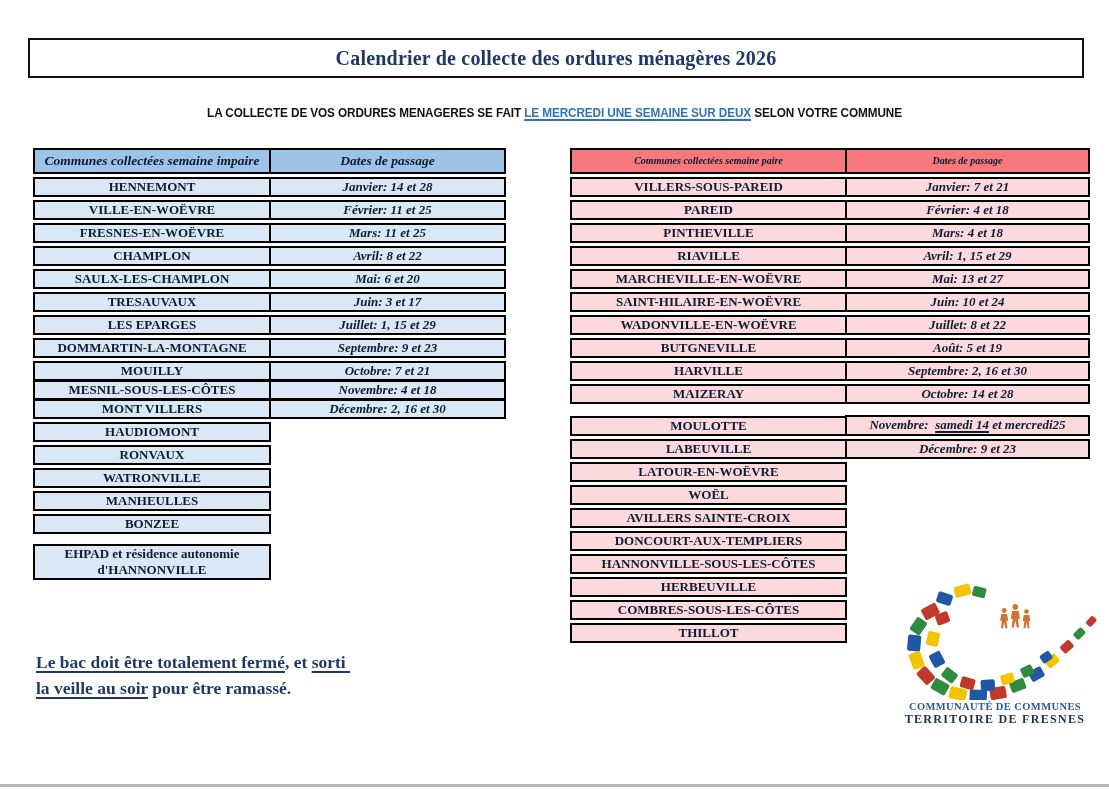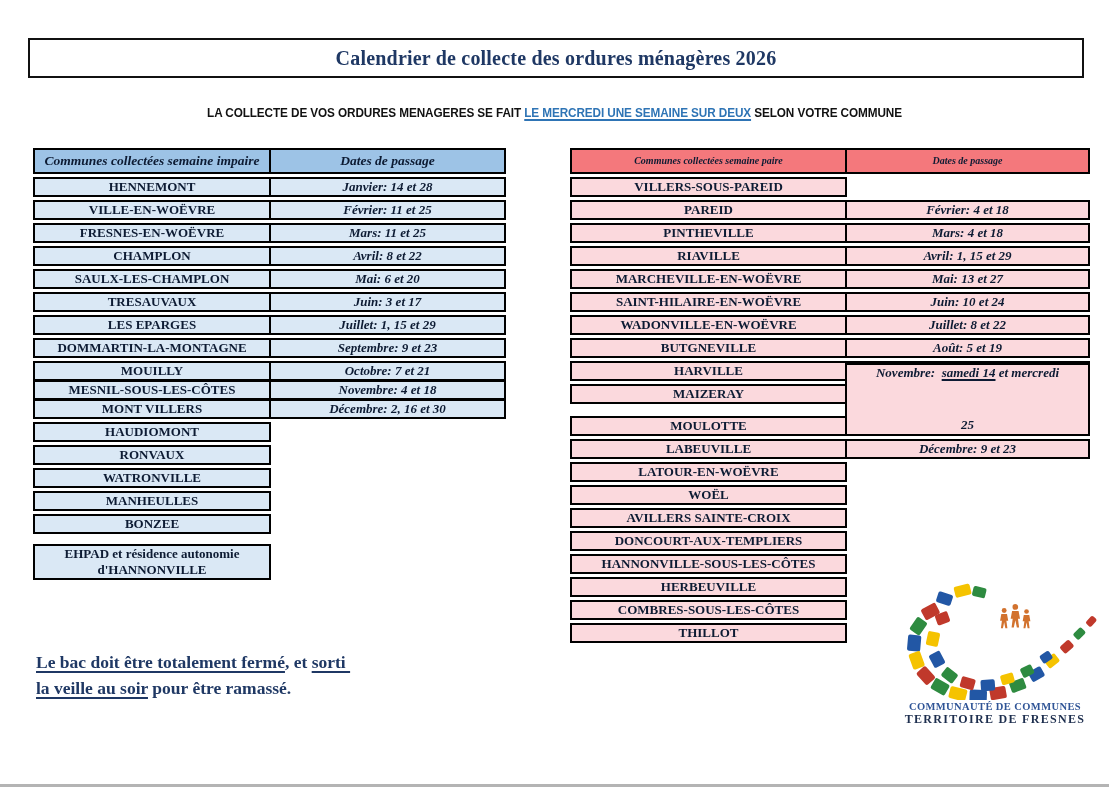--- a/index.html
+++ b/index.html
@@ -33,21 +33,21 @@
   .trow.tall{height:48px;}
   .trow.tall2{height:34px;}
   .cell{border:2px solid var(--border);display:flex;align-items:center;justify-content:center;
     text-align:center;color:var(--table_text);font-weight:700;font-size:13px;line-height:1.25;padding:0 4px;}
   .left .commune{width:238px;background:var(--left_row_bg);}
   .left .date{width:237px;background:var(--left_row_bg);margin-left:-2px;font-style:italic;}
   .right .commune{width:277px;background:var(--right_row_bg);}
   .right .date{width:245px;background:var(--right_row_bg);margin-left:-2px;font-style:italic;}
   .left .hdr .cell{background:var(--left_header_bg);font-style:italic;font-size:13.5px;}
   .right .hdr .cell{background:var(--right_header_bg);font-style:italic;font-size:10px;}
-  .date.multiline{flex-direction:column;justify-content:center;white-space:pre;line-height:1.3;gap:35px;}
+  .date.multiline{flex-direction:row;justify-content:center;white-space:pre;line-height:1.3;}
   .date .u{text-decoration:underline;text-decoration-thickness:1.5px;text-underline-offset:2px;}
   .dline{display:block;white-space:pre;}
 
   .note{position:absolute;left:36px;top:649px;width:380px;color:var(--note_color);
     font-weight:700;font-size:17.5px;line-height:26px;}
   .note .nline{white-space:pre;}
   .note .u{text-decoration:underline;text-decoration-thickness:2px;text-underline-offset:3px;}
 
   .logo{position:absolute;left:886px;top:580px;width:218px;}
   .logo svg{display:block;}
@@ -137,20 +137,21 @@
       </div>
   </div>
 
   <div class="ctable right">
     <div class="trow hdr">
       <div class="cell commune">Communes collectées semaine paire</div>
       <div class="cell date">Dates de passage</div>
     </div>
     <div class="trow">
         <div class="cell commune">VILLERS-SOUS-PAREID</div>
+        <div class="cell date">Janvier: 7 et 21</div>
       </div>
     <div class="trow">
         <div class="cell commune">PAREID</div>
         <div class="cell date">Février: 4 et 18</div>
       </div>
     <div class="trow">
         <div class="cell commune">PINTHEVILLE</div>
         <div class="cell date">Mars: 4 et 18</div>
       </div>
     <div class="trow">

